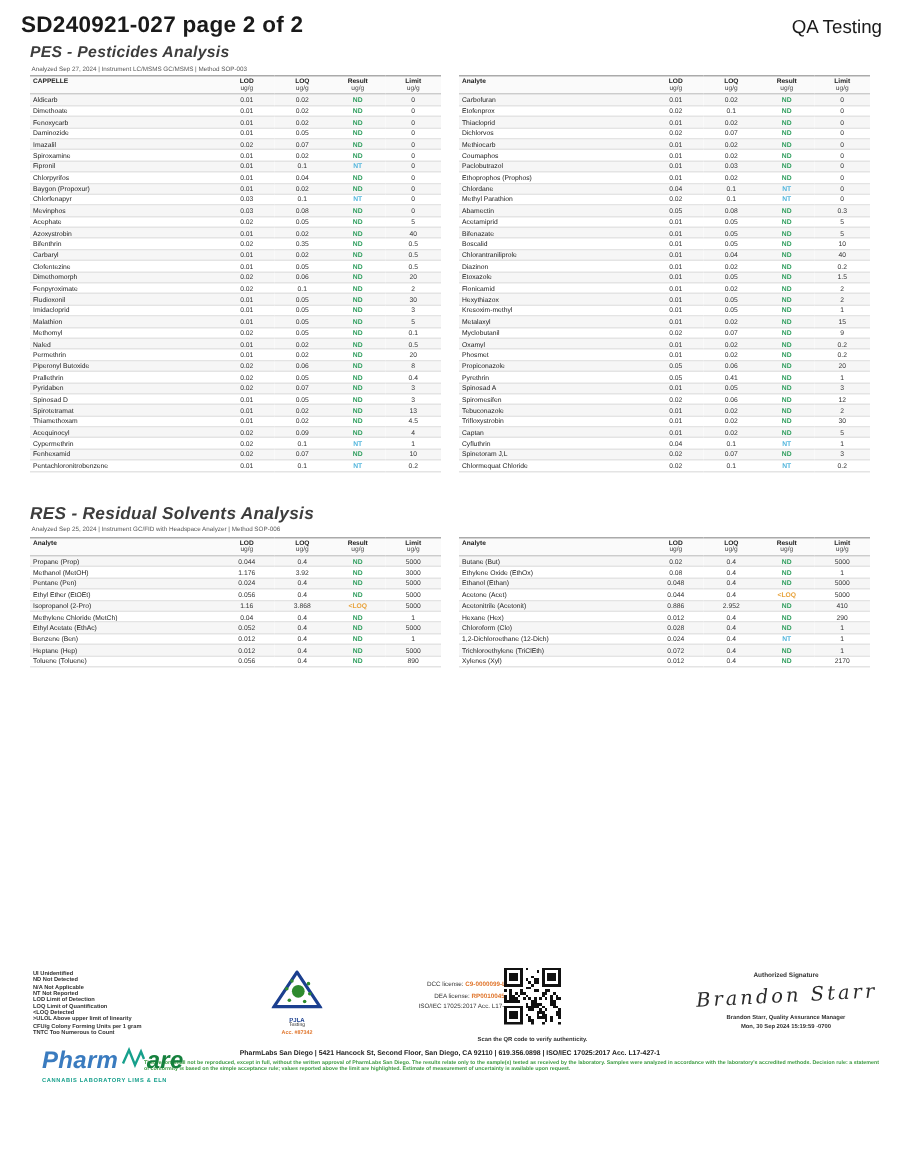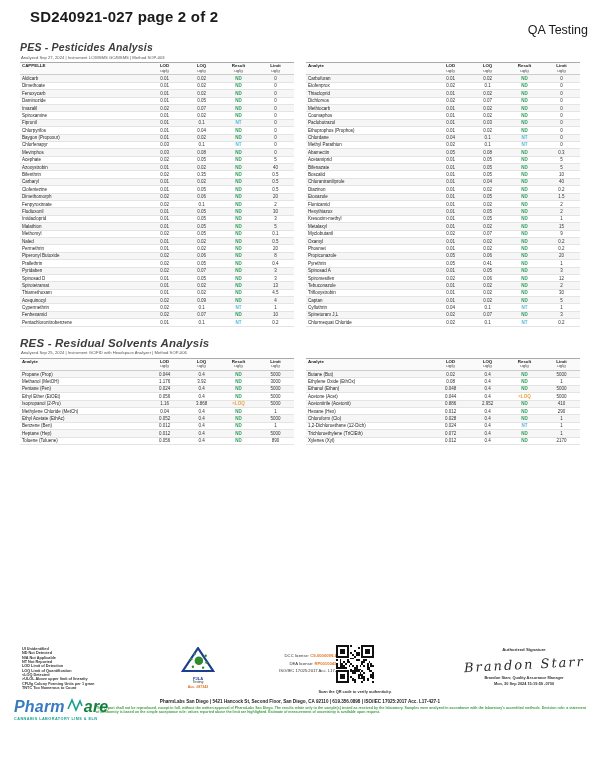--- a/index.html
+++ b/index.html
@@ -2,26 +2,26 @@
 <html style="--nd: #2f9e5e; --nt: #55b7dd; --loq: #e8a33c; --orange: #e0752b; --green: #3f9b43;"><head>
 <meta charset="utf-8">
 <style>
   html,body{margin:0;padding:0;}
   body{
     width:600px;height:777px;background:#ffffff;position:relative;overflow:hidden;
     font-family:"Liberation Sans",sans-serif;color:#222;
   }
   
   .hdr{display:flex;justify-content:space-between;align-items:flex-start;padding:8px 12px 0 14px;}
-  .doc-title{font-size:15px;font-weight:600;color:#1a1a1a;letter-spacing:.2px;margin-left:16px;}
-  .qa{font-size:12.5px;color:#1a1a1a;margin-top:15px;}
+  .doc-title{font-size:15px;font-weight:600;color:#1a1a1a;letter-spacing:.2px;}
+  .qa{font-size:12.5px;color:#1a1a1a;margin-top:3px;}
   
   .section{margin:4px 20px 0 20px;}
   .sec-title{font-size:10.5px;font-weight:600;color:#3d3d3d;letter-spacing:.2px;font-style:italic;}
-  .sec-title.res{font-size:11.5px;margin-top:10px;}
+  .sec-title.res{font-size:11.5px;margin-top:22px;}
   .sec-meta{font-size:4.2px;color:#555;margin:1.5px 0 2.5px 1px;}
   .cols2{display:flex;gap:12px;}
   .col{flex:1 1 0;min-width:0;}
   table{border-collapse:collapse;width:100%;table-layout:fixed;}
   thead th{
     font-size:4.4px;font-weight:700;color:#222;text-align:center;vertical-align:top;
     border-top:.8px solid #aaa;border-bottom:.8px solid #ccc;background:#fafafa;
     padding:1px 0 1.2px 0;line-height:4.6px;
   }
   thead th.a{text-align:left;padding-left:2px;}
@@ -53,21 +53,21 @@
   .sig{position:absolute;right:6px;top:2px;width:140px;text-align:center;}
   .sig-h{font-size:4.3px;font-weight:700;color:#333;}
   .sig-script{
     font-family:"DejaVu Serif",serif;font-style:italic;font-size:13px;color:#2b2b2b;
     display:inline-block;transform:rotate(-3deg);margin:5px 0 4px 0;letter-spacing:2px;
   }
   .sig-n{font-size:3.9px;font-weight:700;color:#333;line-height:4.6px;}
   .sig-d{font-size:3.9px;font-weight:700;color:#333;}
   .lab-line{position:absolute;left:60px;right:60px;top:54px;text-align:center;font-size:4.6px;font-weight:700;color:#222;}
   .disclaimer{position:absolute;left:96px;right:14px;top:61px;font-size:3.55px;line-height:4.1px;color:var(--green);font-weight:600;text-align:justify;}
-  .pw{position:absolute;left:14px;top:53px;}
+  .pw{position:absolute;left:28px;top:53px;}
   .pw-row{display:flex;align-items:baseline;}
   .pw1{font-size:16px;font-weight:600;font-style:italic;color:#3a7bbf;letter-spacing:.2px;}
   .pw-wave{margin:0 1px 0 2px;}
   .pw2{font-size:16px;font-weight:600;font-style:italic;color:#15803d;letter-spacing:.2px;}
   .pw-tag{font-size:3.8px;font-weight:700;color:#17a08c;letter-spacing:.45px;margin-top:.5px;}
 </style>
 </head>
 <body>
 
 <div class="hdr">

